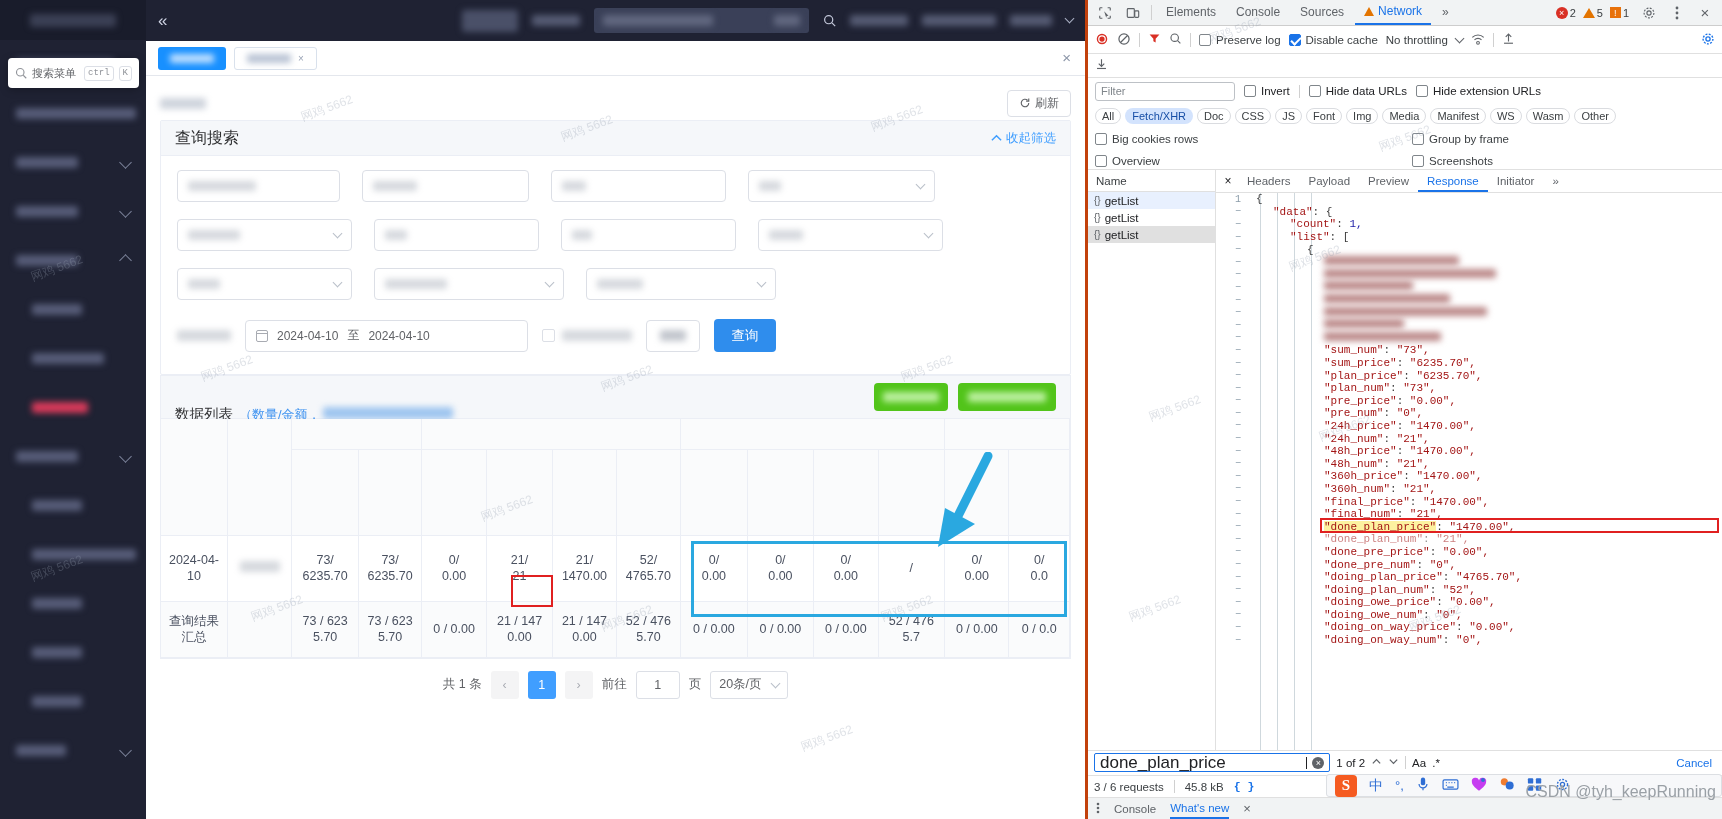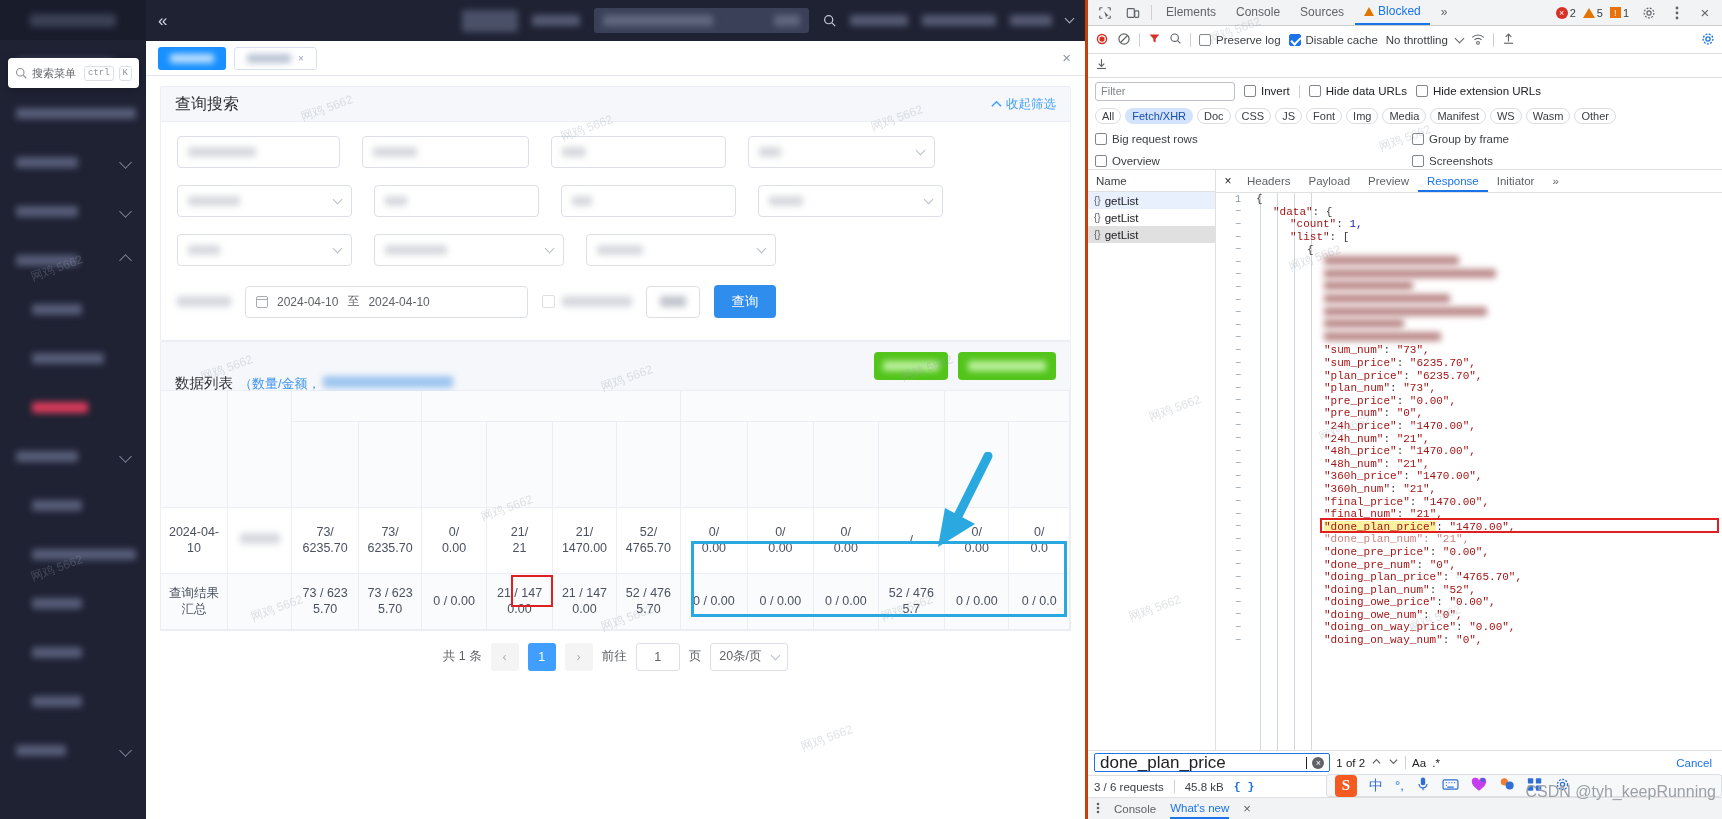--- a/index.html
+++ b/index.html
@@ -123,21 +123,21 @@
   #btn-reset {
     height:32px;border:1px solid #dcdfe6;border-radius:4px;background:#fff;
     display:flex;align-items:center;justify-content:center;width:54px;
   }
   #btn-search {
     height:33px; width:62px; background:#2f8ded; color:#fff; border:none;
     border-radius:4px; font-size:13.5px; cursor:pointer;
     font-family:"Liberation Sans",sans-serif;
   }
   #list-head {
-    height:50px; background:#f5f7fa; border:1px solid #ebeef5; display:flex;
+    height:44px; background:#f5f7fa; border:1px solid #ebeef5; display:flex;
     align-items:center; padding:14px 14px; justify-content:space-between;
   }
   #list-title { font-size:14.5px; color:#303133; }
   #list-sub { color:#3f93f0; font-size:13px; margin-left:6px;margin-top:36px; }
   .grn-btn {
     height:28px; border-radius:4px; background:#52c41a; border:none;
     width:74px; cursor:pointer;
   }
   .grn-btn.wide { width:98px; }
   .grn-fake { height:10px; width:56px; background:#bdf0a0; border-radius:2px; margin:0 auto; display:block;}
@@ -411,20 +411,30 @@
       </div>
       <div class="tab un">
         <span class="t-fake blur"></span>
         <span class="x">×</span>
       </div>
       <span id="tab-close">×</span>
     </div>
 
     <div id="page-body">
 
+      <div id="crumb-row">
+        <div id="crumb-fake" class="blur"></div>
+        <div id="refresh-btn">
+          <svg width="12" height="12" viewBox="0 0 16 16">
+            <path d="M13 8a5 5 0 1 1-1.6-3.7" fill="none" stroke="#606266" stroke-width="1.5"></path>
+            <path d="M13 2v3.5h-3.5" fill="none" stroke="#606266" stroke-width="1.5"></path>
+          </svg>
+          <span>刷新</span>
+        </div>
+      </div>
 
       <div id="query-panel">
         <div id="query-head">
           <span id="query-title">查询搜索</span>
           <span id="collapse-filter">
             <svg width="11" height="8" viewBox="0 0 12 8">
               <path d="M1 6.5L6 1.5l5 5" fill="none" stroke="#409eff" stroke-width="1.6"></path>
             </svg>
             <span>收起筛选</span>
           </span>
@@ -645,21 +655,21 @@
           <rect x="1.5" y="3" width="8" height="10" rx="1" fill="none" stroke="#5f6368" stroke-width="1.3"></rect>
           <rect x="10" y="5.5" width="4.5" height="7.5" rx="1" fill="none" stroke="#5f6368" stroke-width="1.3"></rect>
         </svg>
     </span>
     <span style="width:1px;height:15px;background:#d0d0d0;margin:0 3px"></span>
     <span class="dt-tab">Elements</span>
     <span class="dt-tab">Console</span>
     <span class="dt-tab">Sources</span>
     <span class="dt-tab act" style="display:flex;align-items:center;gap:4px">
       <span class="tri-warn" style="border-bottom-width:9px;border-left-width:5px;border-right-width:5px"></span>
-      <span>Blocked</span>
+      <span>Network</span>
     </span>
     <span class="dt-tab" style="color:#5f6368">»</span>
     <span style="flex:1"></span>
     <span class="badge">
       <span class="dot-err">×</span>
       <span>2</span>
     </span>
     <span class="badge" style="margin-left:5px">
       <span class="tri-warn"></span>
       <span>5</span>
@@ -749,21 +759,21 @@
       <span class="type-pill plain">Media</span>
       <span class="type-pill plain">Manifest</span>
       <span class="type-pill plain">WS</span>
       <span class="type-pill plain">Wasm</span>
       <span class="type-pill plain">Other</span>
     </div>
 
   <div id="dt-checkrow2">
     <label class="half">
         <span class="cb"></span>
-        <span>Big request rows</span>
+        <span>Big cookies rows</span>
       </label>
     <label class="half">
         <span class="cb"></span>
         <span>Group by frame</span>
       </label>
   </div>
   <div id="dt-checkrow3">
     <label class="half">
         <span class="cb"></span>
         <span>Overview</span>

